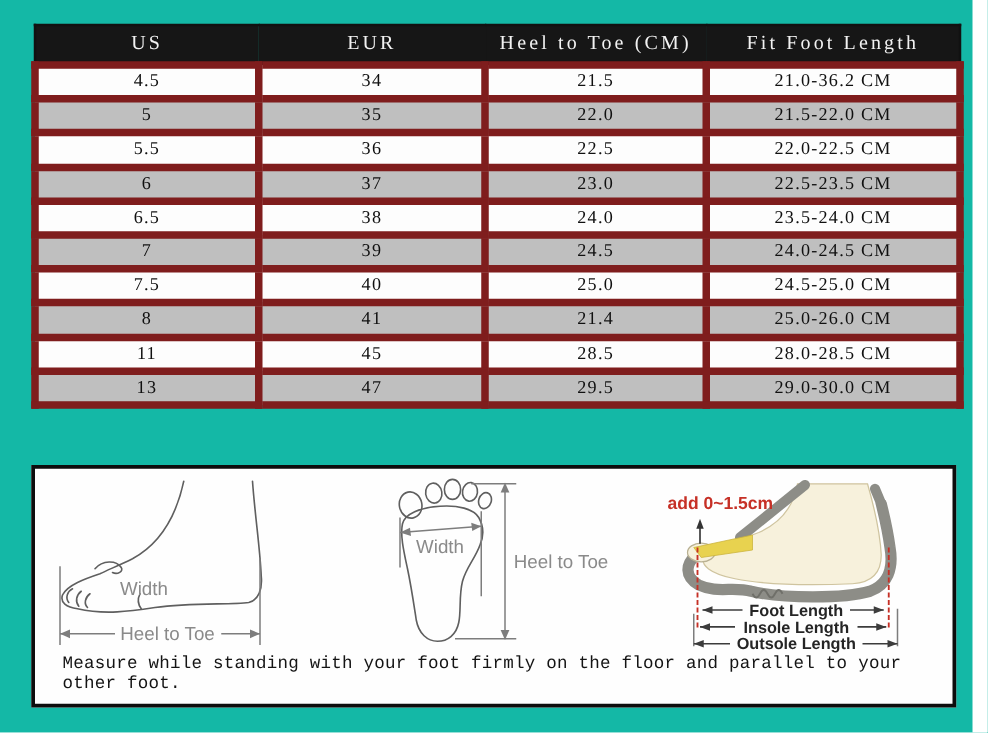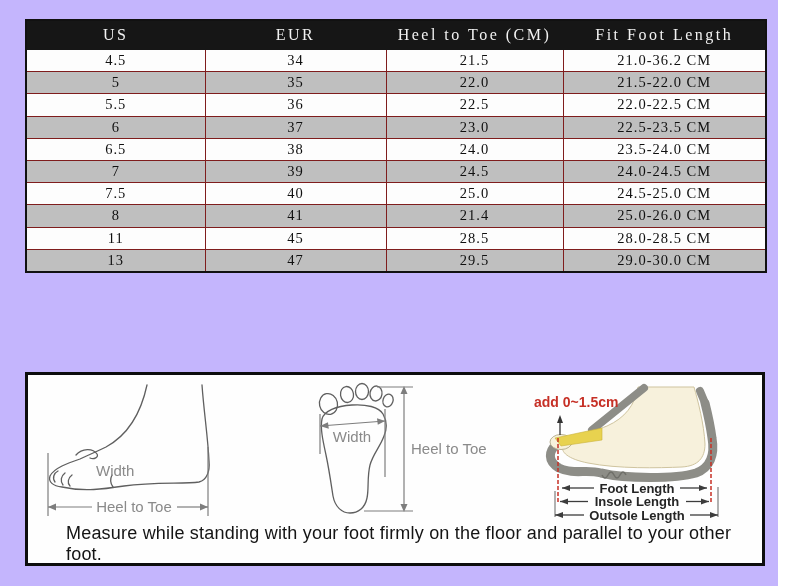--- a/index.html
+++ b/index.html
@@ -1,34 +1,34 @@
 <!DOCTYPE html>
 <html><head>
 <meta charset="utf-8">
 <style>
   html,body{margin:0;padding:0;background:#ffffff;}
-  .page{position:relative;width:778px;height:586px;background:#c4b5fd;overflow:hidden;
+  .page{position:relative;width:778px;height:586px;background:#14b8a6;overflow:hidden;
         font-family:"Liberation Sans",sans-serif;}
   
   table.size-table{position:absolute;left:25px;top:19px;width:740px;border-collapse:collapse;
         table-layout:fixed;border:2px solid #111;font-family:"Liberation Serif",serif;}
   table.size-table th{background:#161616;color:#f2f2f2;font-weight:normal;font-size:16px;
         letter-spacing:2.5px;height:28px;border:1px solid #161616;padding:0;}
   table.size-table td{text-align:center;font-size:14.5px;letter-spacing:1px;height:21.2px;
-        line-height:21.2px;padding:0;border:1px solid #7f1d1d;color:#101010;background:#fdfdfd;}
+        line-height:21.2px;padding:0;border:6px solid #7f1d1d;color:#101010;background:#fdfdfd;}
   table.size-table tbody tr:nth-child(even) td{background:#bfbfbf;}
   
   .measure-box{position:absolute;left:25px;top:372px;width:734px;height:188px;
         border:3px solid #0d0d0d;background:#fefefe;}
   .measure-box svg{position:absolute;}
   .svg-side{left:16px;top:8px;}
   .svg-print{left:286px;top:6px;}
   .svg-shoe{left:498px;top:8px;}
-  .caption{position:absolute;left:38px;top:148px;font-size:18px;color:#141414;
-        letter-spacing:0.2px;}
+  .caption{position:absolute;left:22px;top:148px;font-size:14px;color:#141414;
+        letter-spacing:0.2px;font-family:Liberation Mono, monospace;}
   .gtxt{font-family:"Liberation Sans",sans-serif;font-size:15px;fill:#8a8a8a;}
   .redtxt{font-family:"Liberation Sans",sans-serif;font-size:14px;font-weight:bold;fill:#c63026;}
   .blktxt{font-family:"Liberation Sans",sans-serif;font-size:13px;font-weight:bold;fill:#252525;}
   .outline{stroke:#5f5f5f;stroke-width:1.3;fill:none;stroke-linecap:round;}
   .meas{stroke:#7d7d7d;stroke-width:1.2;fill:none;}
   .mhead{fill:#7d7d7d;}
   .dkarrow{stroke:#3c3c3c;stroke-width:1.3;fill:none;}
   .dkhead{fill:#3c3c3c;}
 </style>
 </head>

